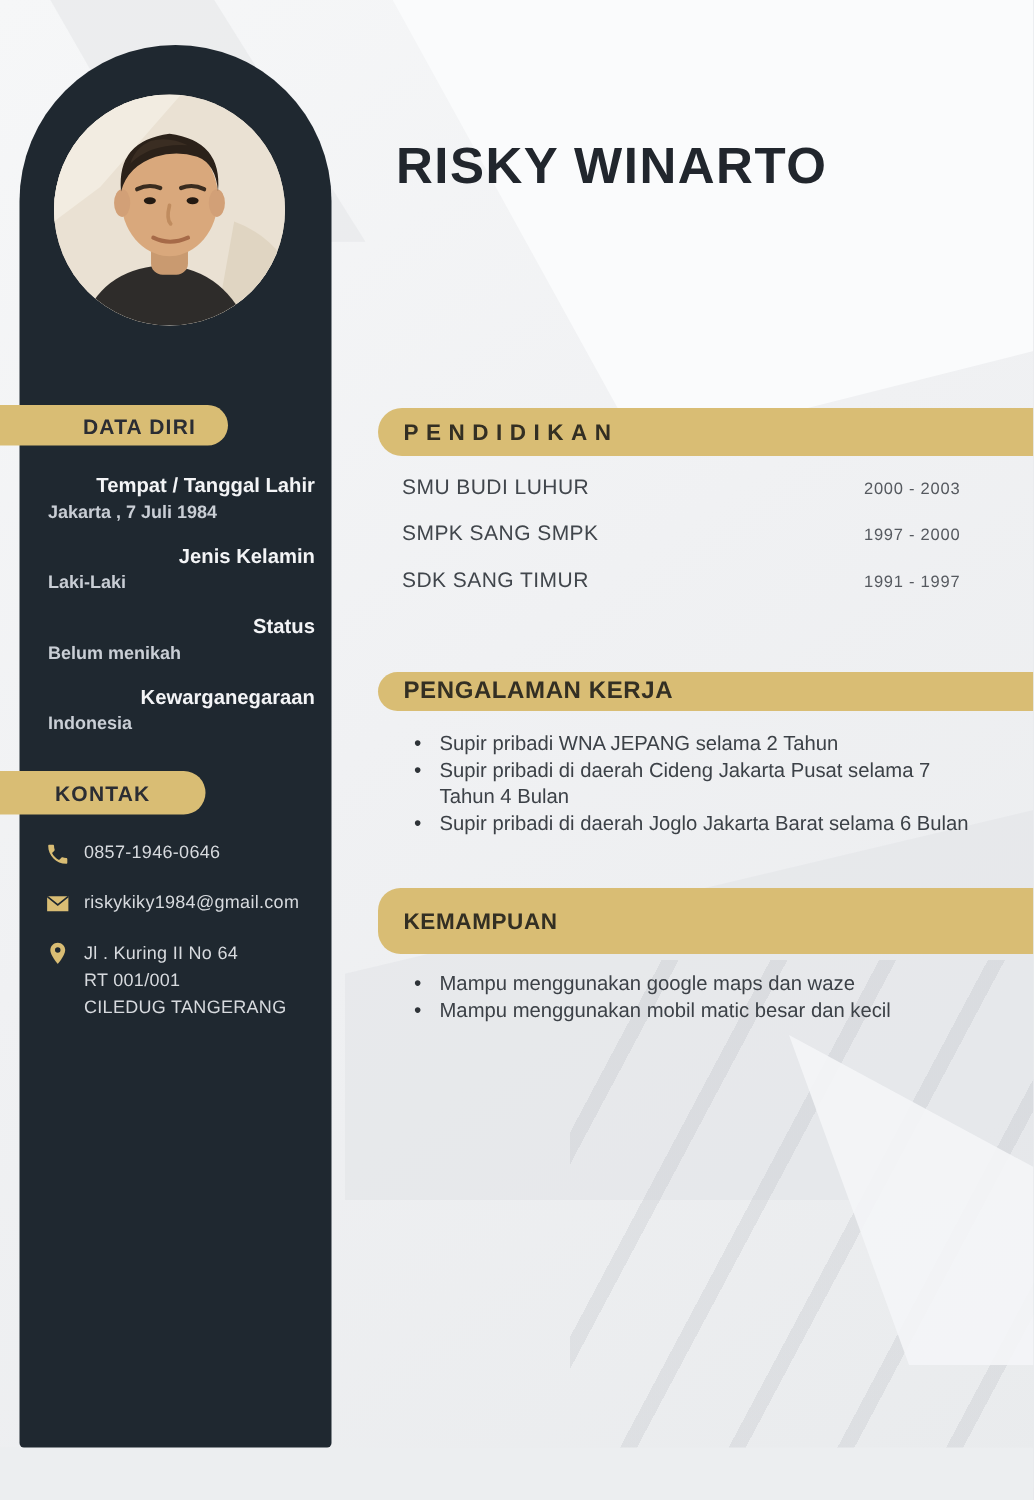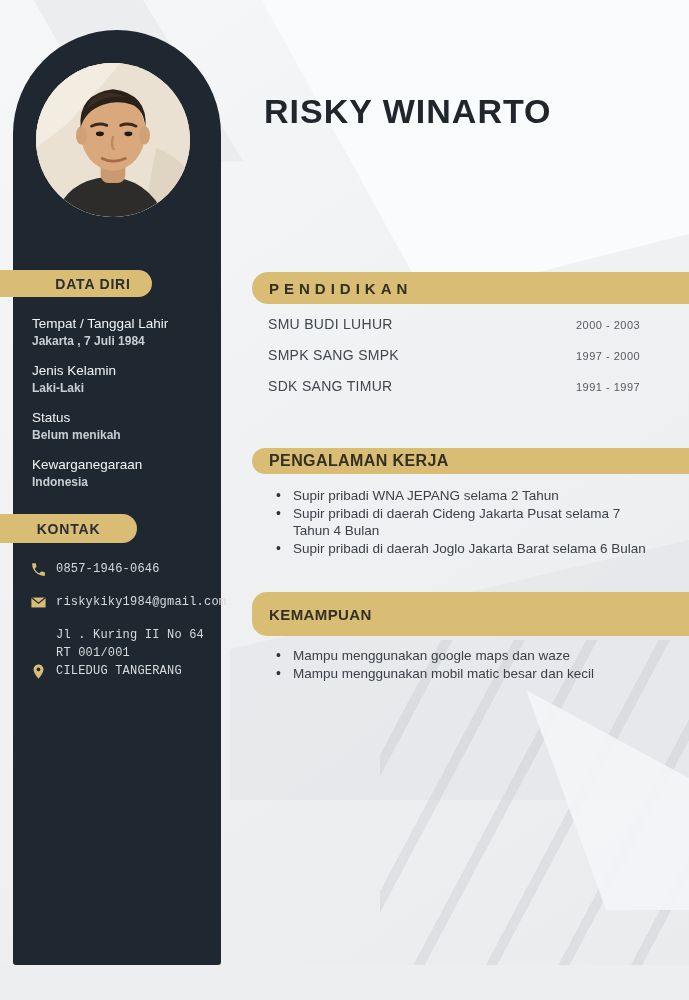--- a/index.html
+++ b/index.html
@@ -45,25 +45,25 @@
     color:#2b2d33; font-weight:bold; display:flex; align-items:center;
     justify-content:center; letter-spacing:.8px;
   }
   .pill-datadiri { top:270px; width:152px; height:27px; border-radius:0 14px 14px 0;
                    font-size:14px; padding-left:34px; }
   .pill-kontak   { top:514px; width:137px; height:29px; border-radius:0 15px 15px 0;
                    font-size:14px; }
 
   .data-items { position:absolute; left:32px; top:314px; width:178px; z-index:3; }
   .data-group { margin-bottom:11px; }
-  .data-label { color:#f3f4f6; font-weight:normal; font-size:13.5px; line-height:19px; }
+  .data-label { color:#f3f4f6; font-weight:bold; font-size:13.5px; line-height:19px;text-align:right; }
   .data-value { color:#c9ced5; font-size:12px; line-height:17px;font-weight:bold; }
 
   .contact { position:absolute; left:30px; top:560px; width:182px; z-index:3; }
-  .contact-row { display:flex; align-items:flex-end; margin-bottom:15px;font-family:Liberation Mono, monospace; }
+  .contact-row { display:flex; align-items:flex-start; margin-bottom:15px; }
   .contact-icon { width:17px; height:17px; flex:0 0 17px; margin-right:9px; margin-top:1px; }
   .contact-icon svg { display:block; width:100%; height:100%; }
   .contact-text { color:#d7dade; font-size:12px; line-height:17px; letter-spacing:.2px; }
   .addr-line { display:block; }
   .addr .contact-text { line-height:18px; }
 
   
   .name {
     position:absolute; left:264px; top:92px; z-index:2;
     font-size:34px; font-weight:bold; letter-spacing:1px; color:#21262d;

